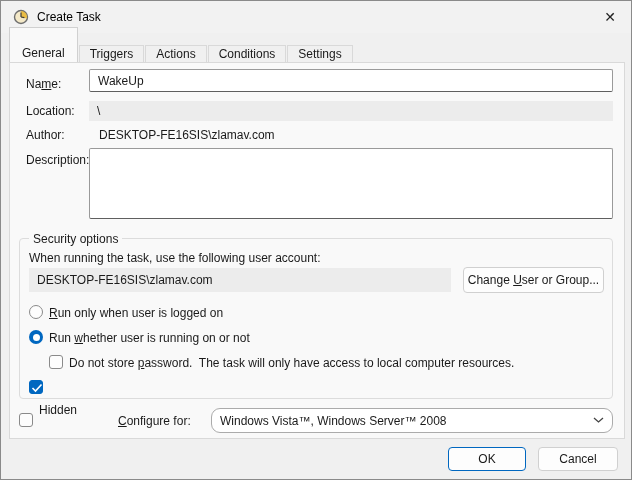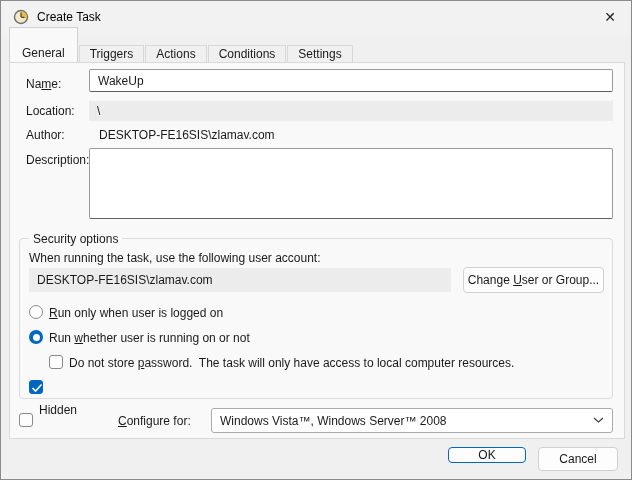--- a/index.html
+++ b/index.html
@@ -52,21 +52,21 @@
   .radio.checked { border:none; background:#0067c0; }
   .radio.checked::after { content:""; position:absolute; left:3.5px; top:3.5px;
            width:7px; height:7px; border-radius:50%; background:#fff; }
 
   .checkbox { position:absolute; width:14px; height:14px; border-radius:3px;
               border:1px solid #8a8a8a; background:#fdfdfd; }
   .checkbox.checked { border-color:#0067c0; background:#0067c0; }
   .checkbox svg { position:absolute; left:1px; top:2px; }
 
   .combo { position:absolute; left:210px; top:407px; width:402px; height:25px;
-           background:#fff; border:1px solid #ababab; border-radius:3px;
+           background:#fff; border:1px solid #ababab; border-radius:9px;
            display:flex; align-items:center; padding:0 26px 0 8px; }
   .combo-chevron { position:absolute; right:8px; top:7px; }
 
   
   .footer { position:absolute; left:0; top:438px; width:632px; height:42px; background:#f0f0f0; }
 </style>
 </head>
 <body>
 
 <div id="window">
@@ -139,20 +139,20 @@
   <div class="lbl ws-pre" style="left:117px; top:412px;"><span></span><span class="mn">C</span><span>onfigure for:</span></div>
 
   <div class="combo">
     <span>Windows Vista™, Windows Server™ 2008</span>
     <svg class="combo-chevron" width="11" height="8" viewBox="0 0 11 8">
       <polyline points="1,2 5.5,6 10,2" fill="none" stroke="#444" stroke-width="1.3"></polyline>
     </svg>
   </div>
 
   <div class="footer"></div>
-  <div class="btn default" style="left:447px; top:446px; width:78px; height:16px;align-items:flex-end;">
+  <div class="btn default" style="left:447px; top:446px; width:78px; height:24px;">
     <span>OK</span>
   </div>
   <div class="btn" style="left:537px; top:446px; width:80px; height:24px;">
     <span>Cancel</span>
   </div>
 
 </div>
 
 </body></html>

